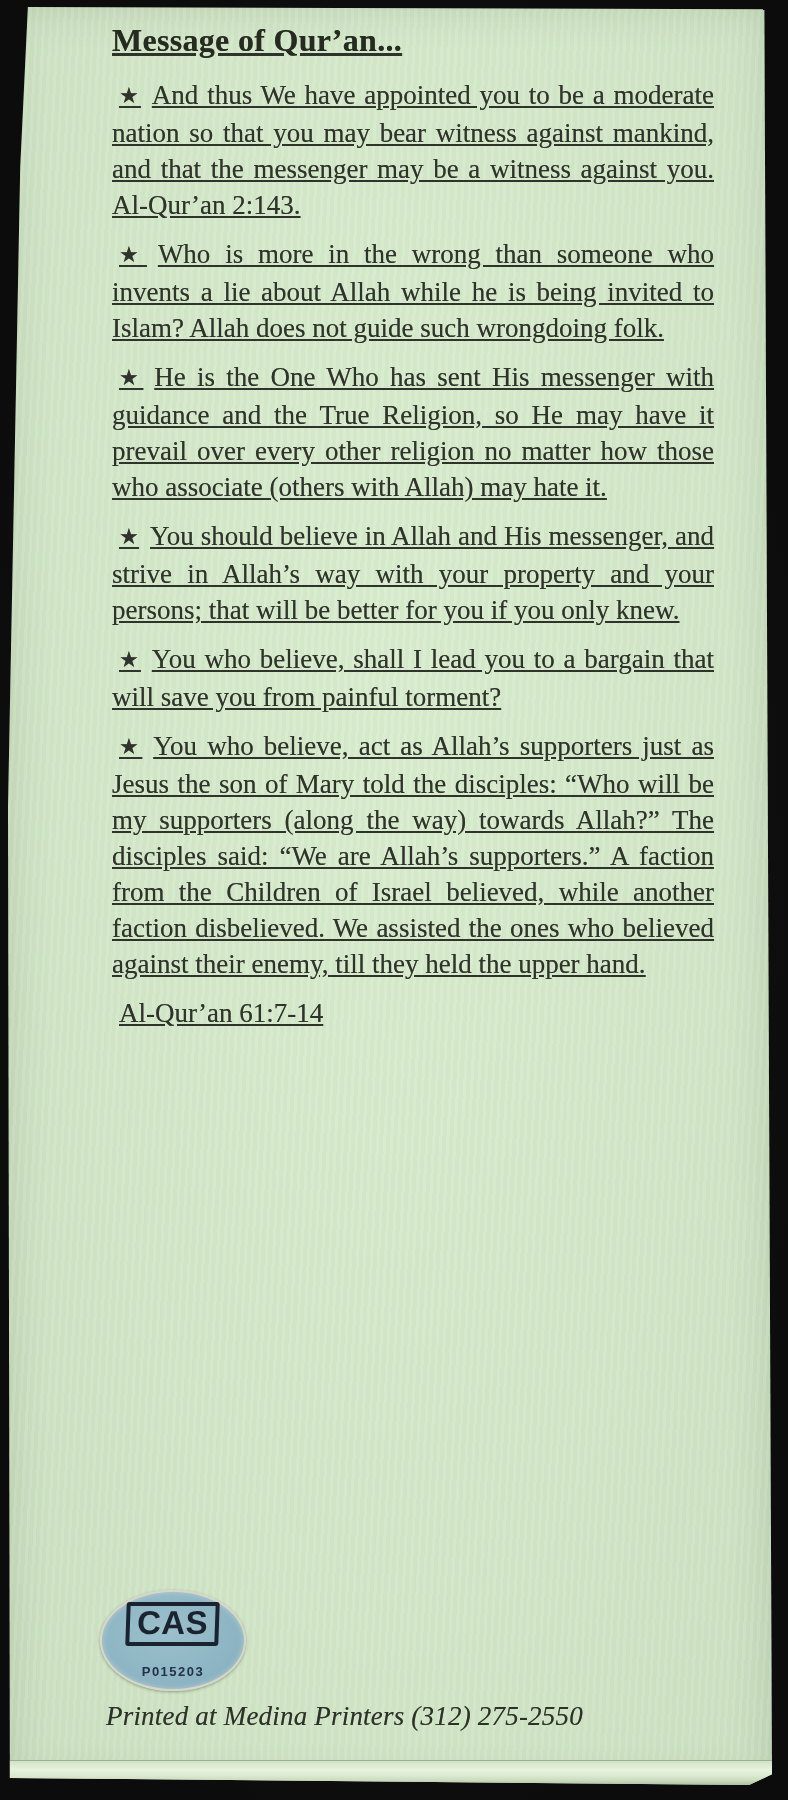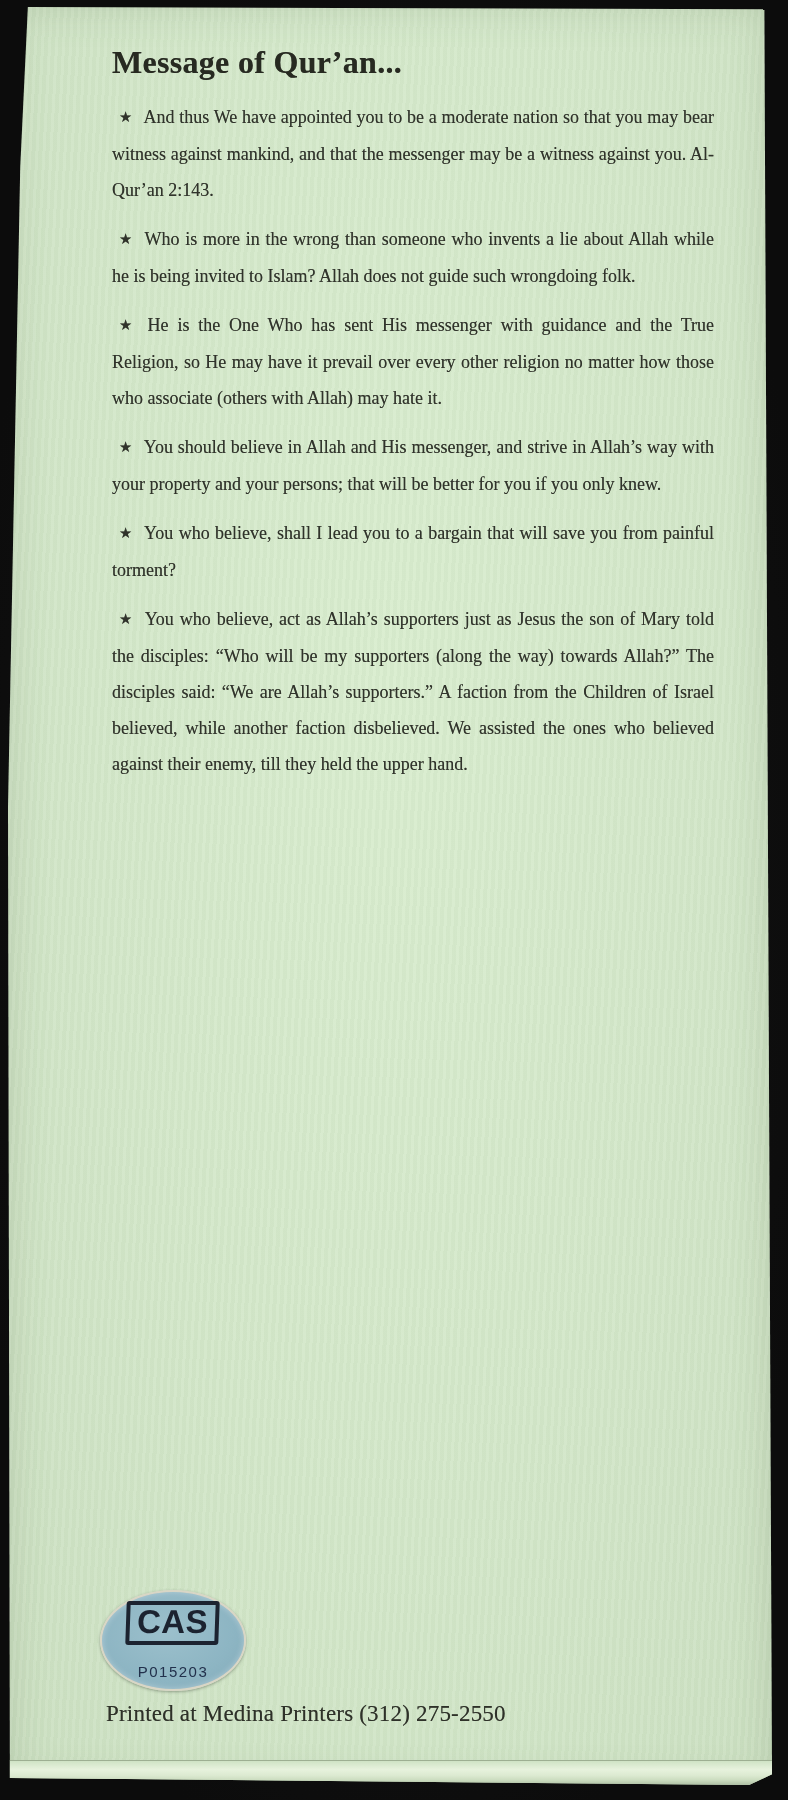--- a/index.html
+++ b/index.html
@@ -33,36 +33,37 @@
   }
   
   .paper::after {
     content: "";
     position: absolute; left: 0; right: 0; bottom: 0; height: 24px;
     background: linear-gradient(#cfe3c5 0%, #e7f2dd 35%, #dcead1 60%, #cbdcbf 80%, #aebfa4 100%);
     border-top: 1px solid rgba(140,160,130,0.55);
   }
   .content {
     position: absolute;
-    left: 104px; top: 36px;
+    left: 104px; top: 14px;
     width: 602px;
     color: #30332b;
     text-shadow: 0 0 0.5px rgba(45,48,38,0.55);
+    text-decoration: underline;
   }
   h1.doc-title {
     margin: 0 0 18px 0;
     font-size: 32px;
     line-height: 38px;
     font-weight: bold;
     color: #272a21;
     letter-spacing: 0.3px;
   }
   p.quote {
     margin: 0 0 13px 0;
-    font-size: 18px;
+    font-size: 27px;
     line-height: 36px;
     text-align: justify;
     text-indent: 7px;
   }
   .star {
     font-size: 0.82em;
     margin-right: 11px;
     letter-spacing: 0;
     position: relative; top: -1px;
   }
@@ -91,32 +92,33 @@
     padding: 0 7px 2px 7px;
     font-size: 33px;
     font-weight: 900;
     letter-spacing: 0.5px;
     color: #1c2330;
     line-height: 34px;
     transform: skewX(-2deg);
   }
   .sticker-code {
     margin-top: 18px;
-    font-size: 15px;
-    font-weight: normal;
+    font-size: 13px;
+    font-weight: bold;
     color: #22304b;
     letter-spacing: 1.5px;
   }
   .footer-line {
     position: absolute;
     left: 98px; top: 1694px;
-    font-size: 23px;
+    font-size: 27px;
     color: #2e3129;
     letter-spacing: 0.2px;
     text-shadow: 0 0 0.5px rgba(45,48,38,0.5);
+    font-style: italic;
   }
 </style>
 </head>
 <body>
 
 <div class="scan-bg"></div>
 
 <div class="paper">
 
   <div class="content">
@@ -130,20 +132,21 @@
     <p class="quote"><span class="star">★</span><span>He is the One Who has sent His messenger with guidance and the True Religion, so He may have it prevail over every other religion no matter how those who associate (others with Allah) may hate it.</span></p>
 
     <p class="quote"><span class="star">★</span><span>You should believe in Allah and His messenger, and strive in Allah’s way with your property and your persons; that will be better for you if you only knew.</span></p>
 
     <p class="quote"><span class="star">★</span><span>You who believe, shall I lead you to a bargain that will save you from painful torment?</span></p>
 
 
 
     <p class="quote"><span class="star">★</span><span>You who believe, act as Allah’s supporters just as Jesus the son of Mary told the disciples: “Who will be my supporters (along the way) towards Allah?” The disciples said: “We are Allah’s supporters.” A faction from the Children of Israel believed, while another faction disbelieved. We assisted the ones who believed against their enemy, till they held the upper hand.</span></p>
 
+    <p class="quote attribution">Al-Qur’an 61:7-14</p>
   </div>
 
   <div class="sticker">
     <div class="cas-box">CAS</div>
     <div class="sticker-code">P015203</div>
   </div>
 
   <div class="footer-line">Printed at Medina Printers (312) 275-2550</div>
 
 </div>

